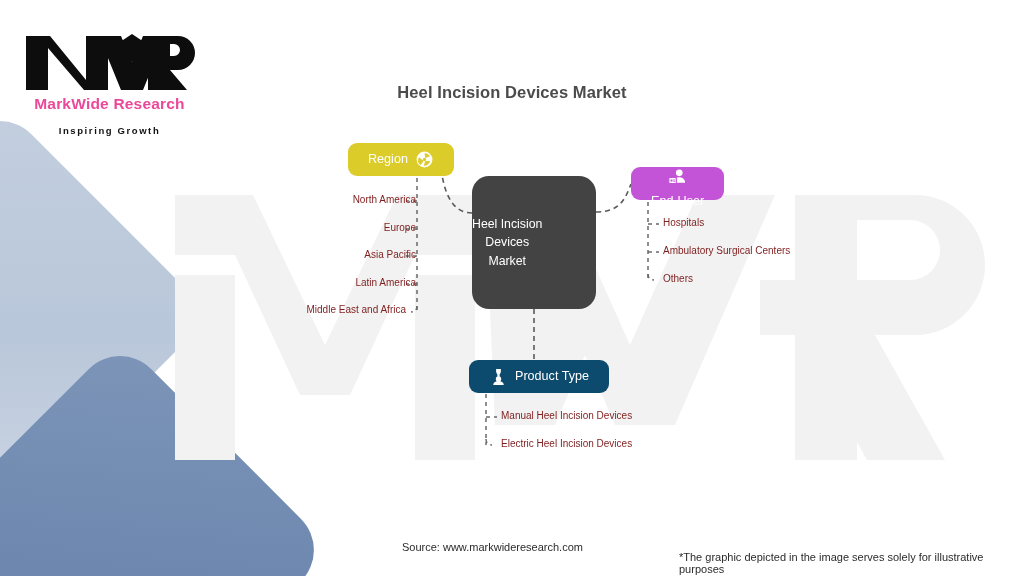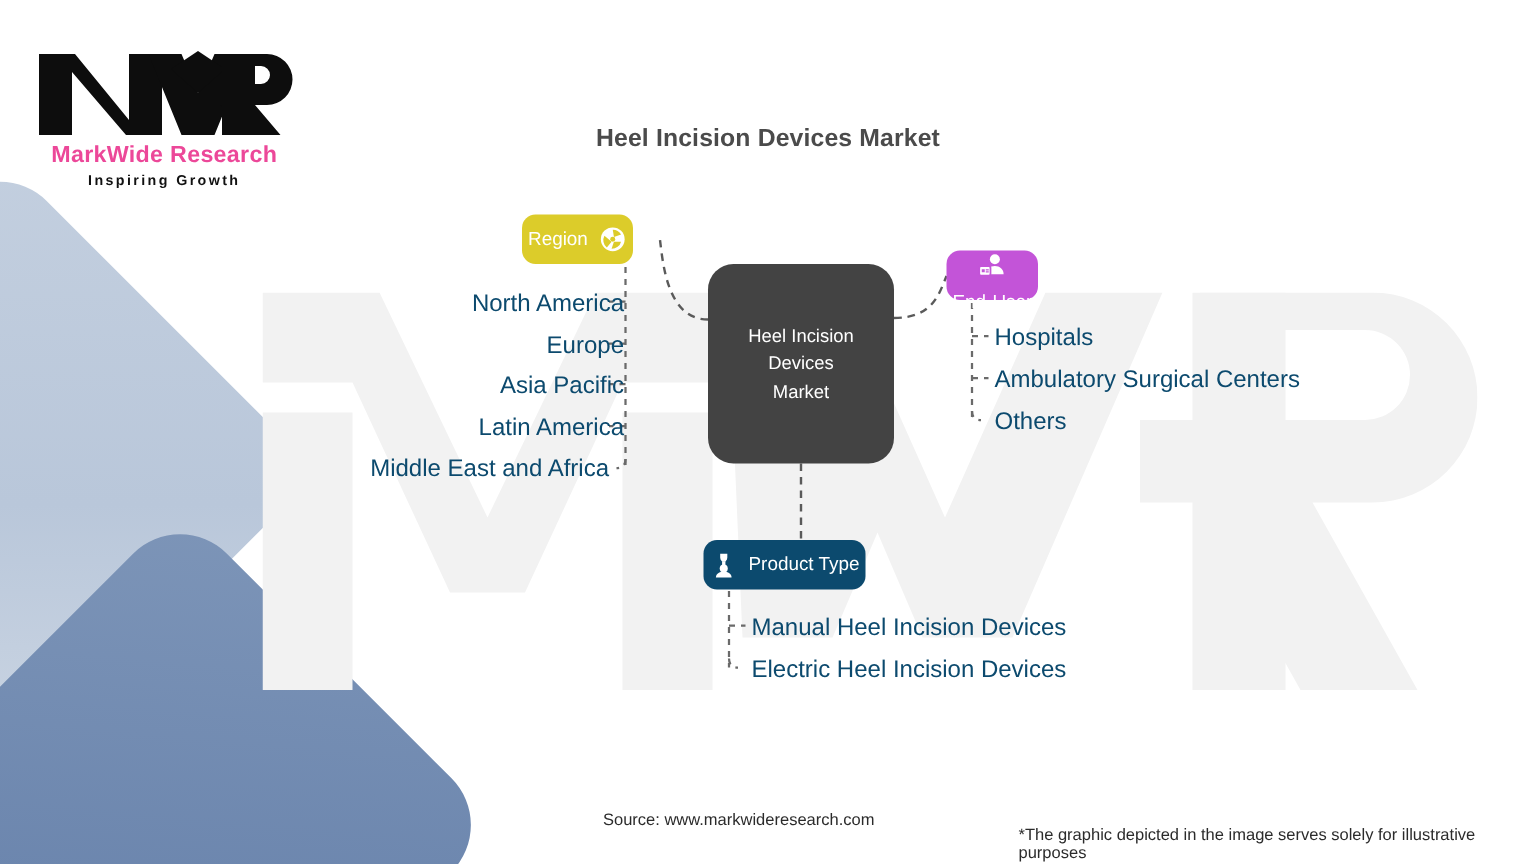--- a/index.html
+++ b/index.html
@@ -44,21 +44,21 @@
     width:175px; text-align:center;
     z-index:6;
   }
   #logo .mark { display:block; }
   #logo .brand {
     font-size:15.5px; font-weight:bold; color:#ec4899;
     letter-spacing:.2px; margin-top:1px; white-space:nowrap;
   }
   #logo .tag {
     font-size:9.5px; font-weight:bold; color:#111;
-    letter-spacing:1.6px; margin-top:2px; white-space:nowrap;
+    letter-spacing:1.6px; margin-top:12px; white-space:nowrap;
   }
 
   
   #title {
     position:absolute; left:0; right:0; top:83px;
     text-align:center;
     font-size:16.5px; font-weight:bold; color:#4b4b4b;
     letter-spacing:.1px;
     z-index:6;
   }
@@ -67,47 +67,47 @@
   #diagram { position:absolute; inset:0; z-index:5; }
   #wires  { position:absolute; inset:0; z-index:4; pointer-events:none; }
 
   .node-center {
     position:absolute;
     left:472px; top:176px;
     width:124px; height:133px;
     background:#434343;
     border-radius:17px;
     color:#fff;
-    display:flex; align-items:center; justify-content:center;
+    display:flex; align-items:center; 
     text-align:center;
     font-size:12.3px; line-height:1.48;
     z-index:5;
   }
 
   .badge {
     position:absolute;
     display:flex; align-items:center; gap:7px;
-    height:33px; padding:0 4px;
+    height:33px; padding:0 20px;
     border-radius:9px;
     color:#fff;
     font-size:12.6px;
     white-space:nowrap;
     z-index:5;
   }
   .badge .lbl { position:relative; top:-.5px; }
   .badge svg { display:block; flex:none; }
 
   #badge-region   { left:348px; top:143px; }
   #badge-enduser  { left:631px; top:167px; }
   #badge-product  { left:469px; top:360px; }
 
   .leaf {
     position:absolute;
-    font-size:16px;
-    color:#0c4a6e;
+    font-size:10px;
+    color:#7f1d1d;
     white-space:nowrap;
     z-index:5;
   }
   .leaf.right-align { text-align:right; }
 
   
   .foot {
     position:absolute;
     z-index:6;
     color:#2b2b2b;

